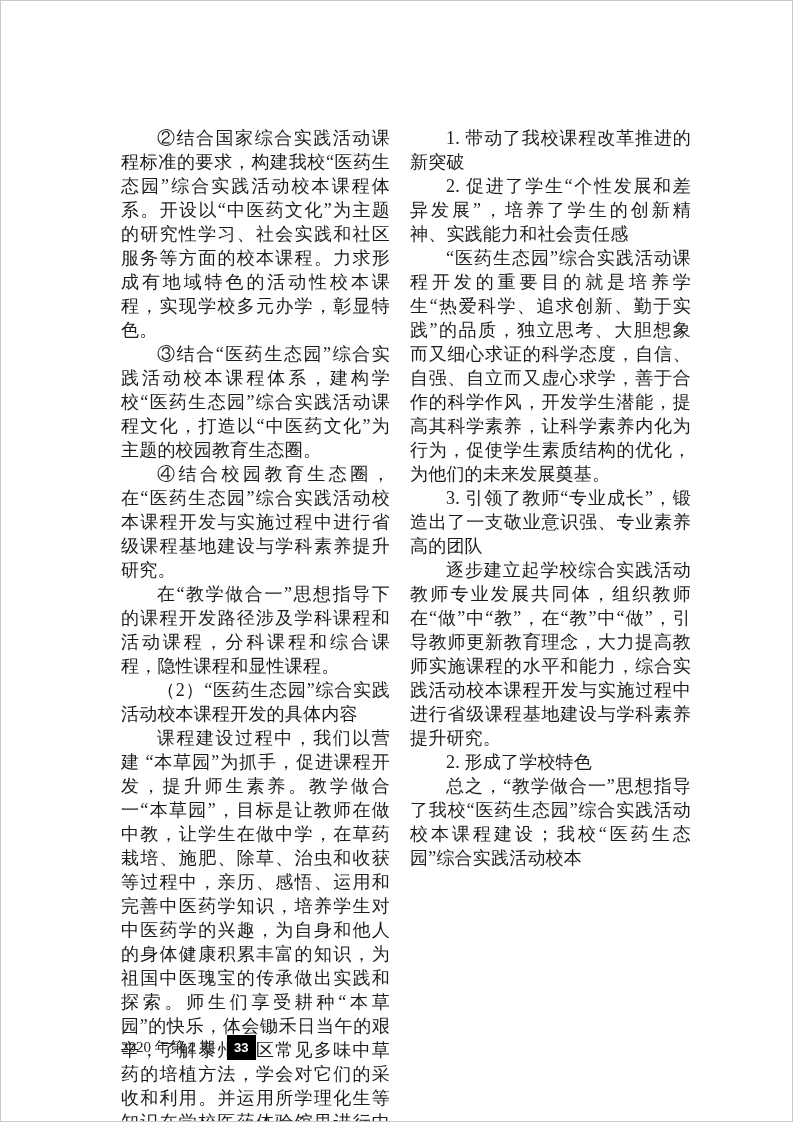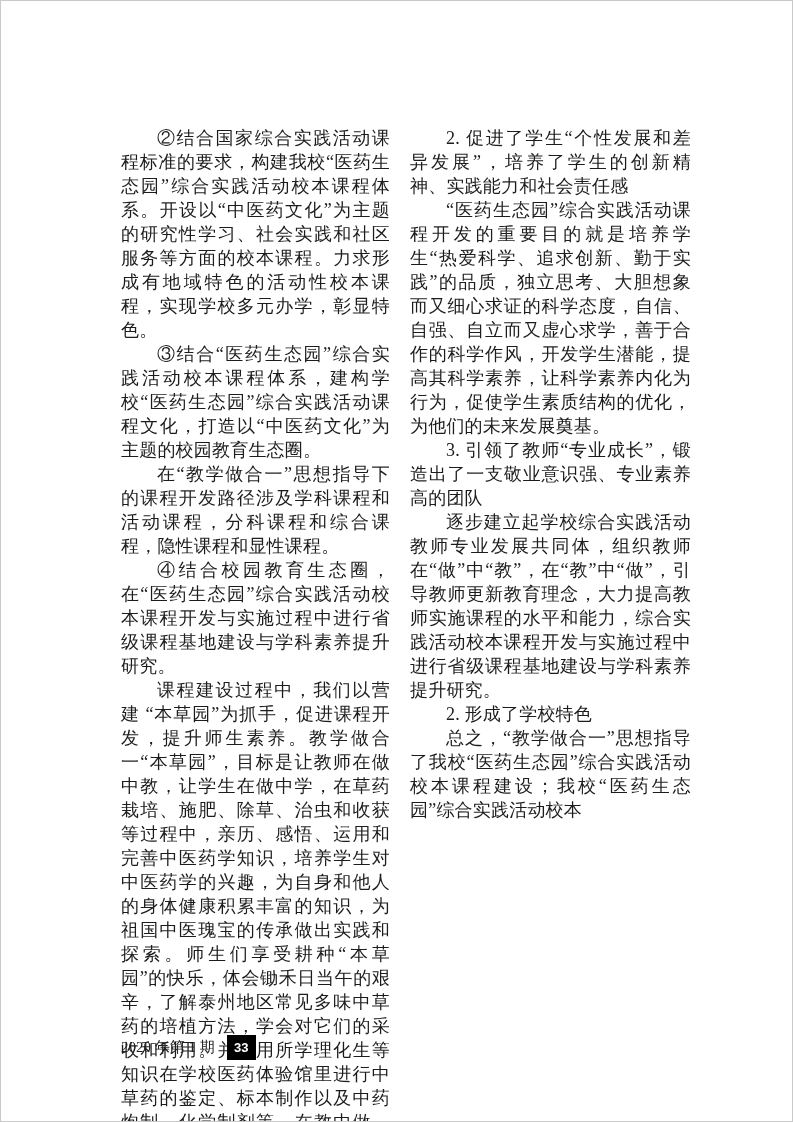--- a/index.html
+++ b/index.html
@@ -67,27 +67,29 @@
   }
 </style>
 </head>
 <body>
 
 <div class="page">
 
   <div class="col col-left">
     <p>②结合国家综合实践活动课程标准的要求，构建我校“医药生态园”综合实践活动校本课程体系。开设以“中医药文化”为主题的研究性学习、社会实践和社区服务等方面的校本课程。力求形成有地域特色的活动性校本课程，实现学校多元办学，彰显特色。</p>
     <p>③结合“医药生态园”综合实践活动校本课程体系，建构学校“医药生态园”综合实践活动课程文化，打造以“中医药文化”为主题的校园教育生态圈。</p>
+    <p>④结合校园教育生态圈，在“医药生态园”综合实践活动校本课程开发与实施过程中进行省级课程基地建设与学科素养提升研究。</p>
     <p>在“教学做合一”思想指导下的课程开发路径涉及学科课程和活动课程，分科课程和综合课程，隐性课程和显性课程。</p>
-    <p>④结合校园教育生态圈，在“医药生态园”综合实践活动校本课程开发与实施过程中进行省级课程基地建设与学科素养提升研究。</p>
+    <p>（2）“医药生态园”综合实践活动校本课程开发的具体内容</p>
     <p>课程建设过程中，我们以营建 “本草园”为抓手，促进课程开发，提升师生素养。教学做合一“本草园”，目标是让教师在做中教，让学生在做中学，在草药栽培、施肥、除草、治虫和收获等过程中，亲历、感悟、运用和完善中医药学知识，培养学生对中医药学的兴趣，为自身和他人的身体健康积累丰富的知识，为祖国中医瑰宝的传承做出实践和探索。师生们享受耕种“本草园”的快乐，体会锄禾日当午的艰辛，了解泰州地区常见多味中草药的培植方法，学会对它们的采收和利用。并运用所学理化生等知识在学校医药体验馆里进行中草药的鉴定、标本制作以及中药炮制、化学制剂等，在教中做，在学中做。课程开发中， “教学做合一”思想一以贯之。</p>
     <p class="heading-bold">四、“医药生态园”综合实践活动校本课程开发的影响</p>
   </div>
 
   <div class="col col-right">
+    <p>1. 带动了我校课程改革推进的新突破</p>
     <p>2. 促进了学生“个性发展和差异发展”，培养了学生的创新精神、实践能力和社会责任感</p>
     <p>“医药生态园”综合实践活动课程开发的重要目的就是培养学生“热爱科学、追求创新、勤于实践”的品质，独立思考、大胆想象而又细心求证的科学态度，自信、自强、自立而又虚心求学，善于合作的科学作风，开发学生潜能，提高其科学素养，让科学素养内化为行为，促使学生素质结构的优化，为他们的未来发展奠基。</p>
     <p>3. 引领了教师“专业成长”，锻造出了一支敬业意识强、专业素养高的团队</p>
     <p>逐步建立起学校综合实践活动教师专业发展共同体，组织教师在“做”中“教”，在“教”中“做”，引导教师更新教育理念，大力提高教师实施课程的水平和能力，综合实践活动校本课程开发与实施过程中进行省级课程基地建设与学科素养提升研究。</p>
     <p>2. 形成了学校特色</p>
     <p>总之，“教学做合一”思想指导了我校“医药生态园”综合实践活动校本课程建设；我校“医药生态园”综合实践活动校本</p>
   </div>
 
   <div class="footer">
     <span class="issue-label">2020 年第 1 期</span>

